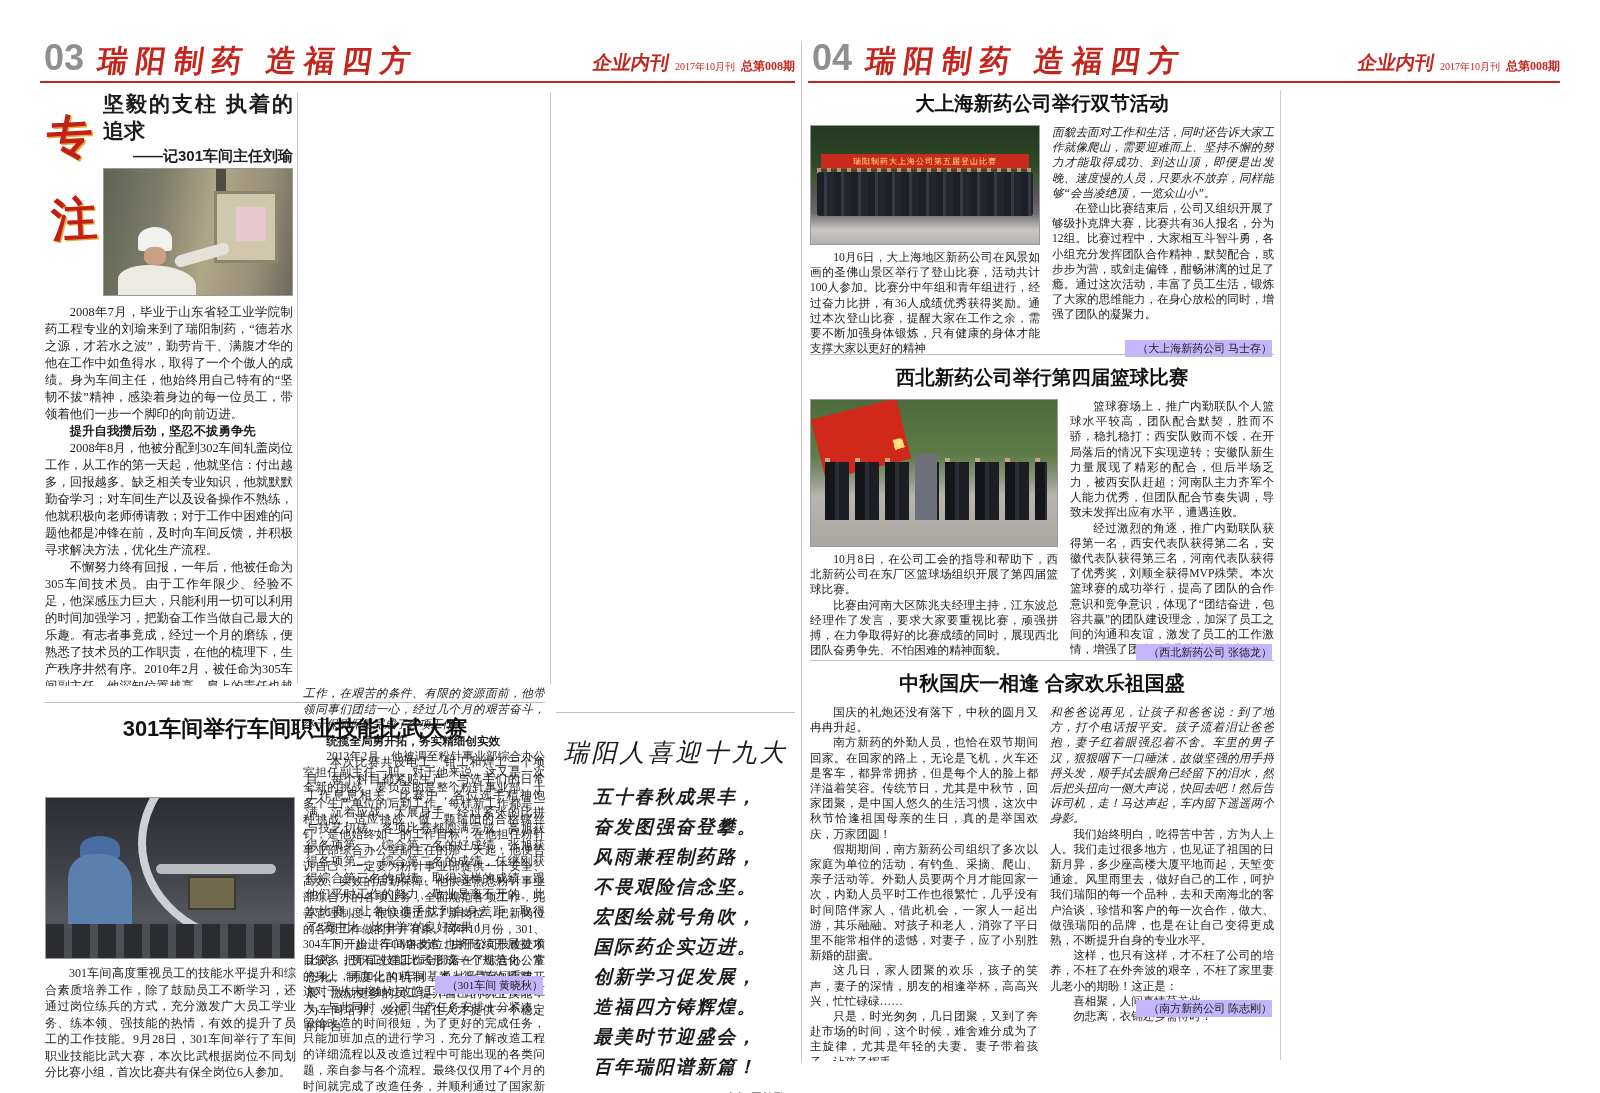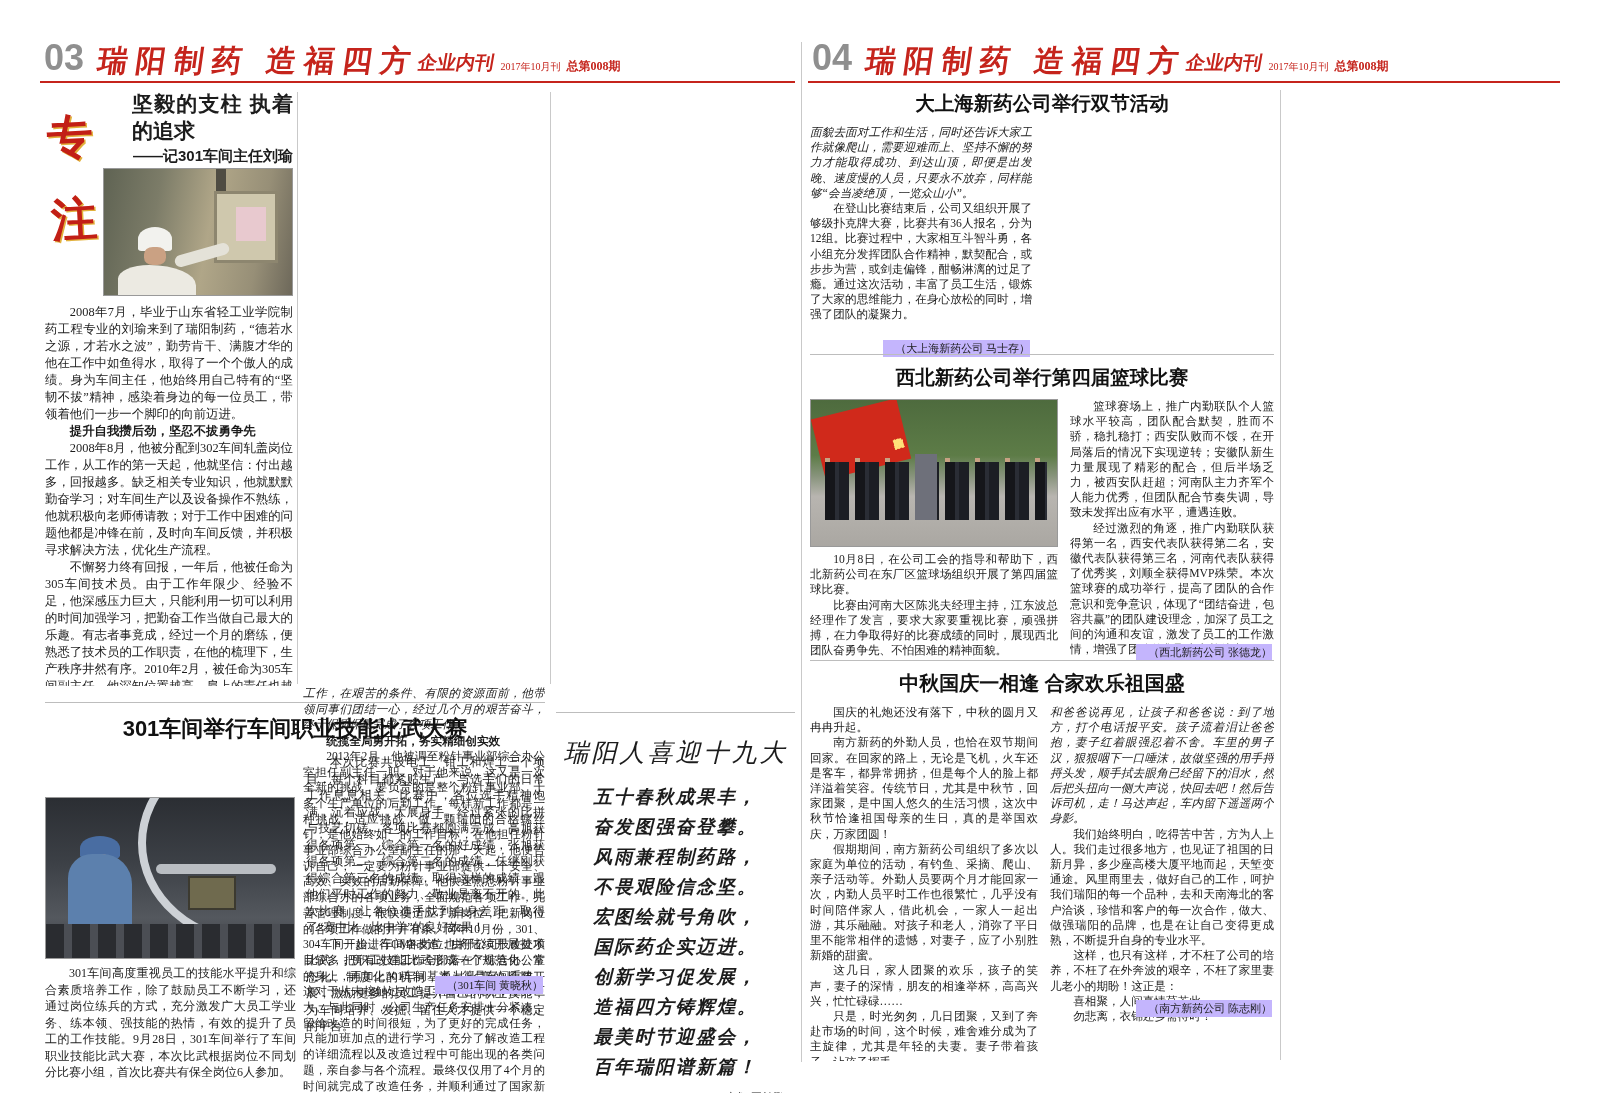--- a/index.html
+++ b/index.html
@@ -1,21 +1,21 @@
 <!DOCTYPE html>
 <html><head>
 <meta charset="utf-8">
 <style>
   html,body{margin:0;padding:0;background:#e8e8e8;}
   .canvas{position:relative;width:1600px;height:1093px;background:#ffffff;overflow:hidden;
           font-family:"Liberation Serif","DejaVu Serif",serif;color:#1c1c1c;}
   .abs{position:absolute;}
 
   
-  .hdr{display:flex;align-items:flex-end;justify-content:flex-start;}
+  .hdr{display:flex;align-items:flex-end;justify-content:space-between;}
   .hdr-left{display:flex;align-items:flex-end;gap:14px;}
   .pageno{font-family:"Liberation Sans","DejaVu Sans",sans-serif;font-size:36px;font-weight:900;color:#8f8f8f;line-height:1;}
   .mast{font-family:"Liberation Sans","DejaVu Sans",sans-serif;font-size:30px;font-weight:900;color:#c5241c;
         letter-spacing:8px;transform:skewX(-8deg);line-height:1.05;}
   .issue{display:flex;align-items:flex-end;gap:6px;color:#c5241c;white-space:nowrap;}
   .issue .ilabel{font-family:"Liberation Sans","DejaVu Sans",sans-serif;font-weight:900;font-size:19px;transform:skewX(-10deg);}
   .issue .idate{font-size:10px;padding-bottom:2px;}
   .issue .ino{font-size:12px;font-weight:700;padding-bottom:1px;}
   .redline{background:#c5241c;height:2px;}
 
@@ -28,21 +28,21 @@
   .hl{font-family:"Liberation Sans","DejaVu Sans",sans-serif;font-weight:700;text-align:center;color:#111;}
   .vrule{background:#c9c9c9;width:1px;}
   .hrule{background:#bdbdbd;height:1px;}
 
   
   .fcol{font-size:12.4px;line-height:17px;}
   .fcol2{font-size:11.6px;line-height:15.7px;}
   .zhuanzhu{position:absolute;left:0;top:6px;width:54px;text-align:center;
     font-family:"Liberation Sans","DejaVu Sans",sans-serif;font-weight:900;color:#c21f16;
     font-size:46px;line-height:82px;text-shadow:1.5px 1.5px 0 #e2b13c;transform:rotate(-3deg);}
-  .feat-head{margin-left:87px;min-height:72px;}
+  .feat-head{margin-left:58px;min-height:72px;}
   .feat-title{font-family:"Liberation Sans","DejaVu Sans",sans-serif;font-weight:900;font-size:21px;line-height:1.3;}
   .feat-sub{font-family:"Liberation Sans","DejaVu Sans",sans-serif;font-weight:700;font-size:15px;text-align:right;margin-top:2px;}
 
   .photo{position:relative;overflow:hidden;border:1px solid #999;box-sizing:border-box;}
 
   
   .ph-workshop{width:190px;height:128px;margin:4px 0 8px 58px;
     background:linear-gradient(100deg,#5f6353 0%,#7c7c68 28%,#b0a688 55%,#978f77 80%,#6d685a 100%);}
   .ph-workshop .panel{position:absolute;right:14px;top:22px;width:58px;height:66px;background:#cfc8ad;border:3px solid #8d866f;}
   .ph-workshop .note{position:absolute;right:26px;top:38px;width:30px;height:34px;background:#e8c9cf;}
@@ -215,20 +215,31 @@
       <span class="idate">2017年10月刊</span>
       <span class="ino">总第008期</span>
     </div>
   </div>
   <div class="abs redline" style="left:808px;top:81px;width:752px;"></div>
   <div class="abs vrule" style="left:1280px;top:90px;height:970px;"></div>
 
   <div class="abs" style="left:810px;top:86px;width:464px;height:264px;">
     <div class="hl r-head">大上海新药公司举行双节活动</div>
     <div style="display:flex;gap:12px;">
+      <div class="col r-col" style="width:230px;height:232px;">
+        <div class="photo ph-group" style="margin-bottom:5px;">
+          <div class="banner">瑞阳制药大上海公司第五届登山比赛</div>
+          <div class="heads"></div>
+            <div class="rows"></div>
+        </div>
+        <div>
+
+        <div class="blk b-p"><span>10月6日，大上海地区新药公司在风景如画的圣佛山景区举行了登山比赛，活动共计100人参加。比赛分中年组和青年组进行，经过奋力比拼，有36人成绩优秀获得奖励。通过本次登山比赛，提醒大家在工作之余，需要不断加强身体锻炼，只有健康的身体才能支撑大家以更好的精神</span></div>
+          </div>
+      </div>
       <div class="col r-col" style="width:222px;height:232px;">
         <div>
 
         <div class="blk b-cont"><span>面貌去面对工作和生活，同时还告诉大家工作就像爬山，需要迎难而上、坚持不懈的努力才能取得成功、到达山顶，即便是出发晚、速度慢的人员，只要永不放弃，同样能够“会当凌绝顶，一览众山小”。</span></div>
             <div class="blk b-p"><span>在登山比赛结束后，公司又组织开展了够级扑克牌大赛，比赛共有36人报名，分为12组。比赛过程中，大家相互斗智斗勇，各小组充分发挥团队合作精神，默契配合，或步步为营，或剑走偏锋，酣畅淋漓的过足了瘾。通过这次活动，丰富了员工生活，锻炼了大家的思维能力，在身心放松的同时，增强了团队的凝聚力。</span></div>
           </div>
         <div class="sig-pin">（大上海新药公司 马士存）</div>
       </div>
     </div>
   </div>

